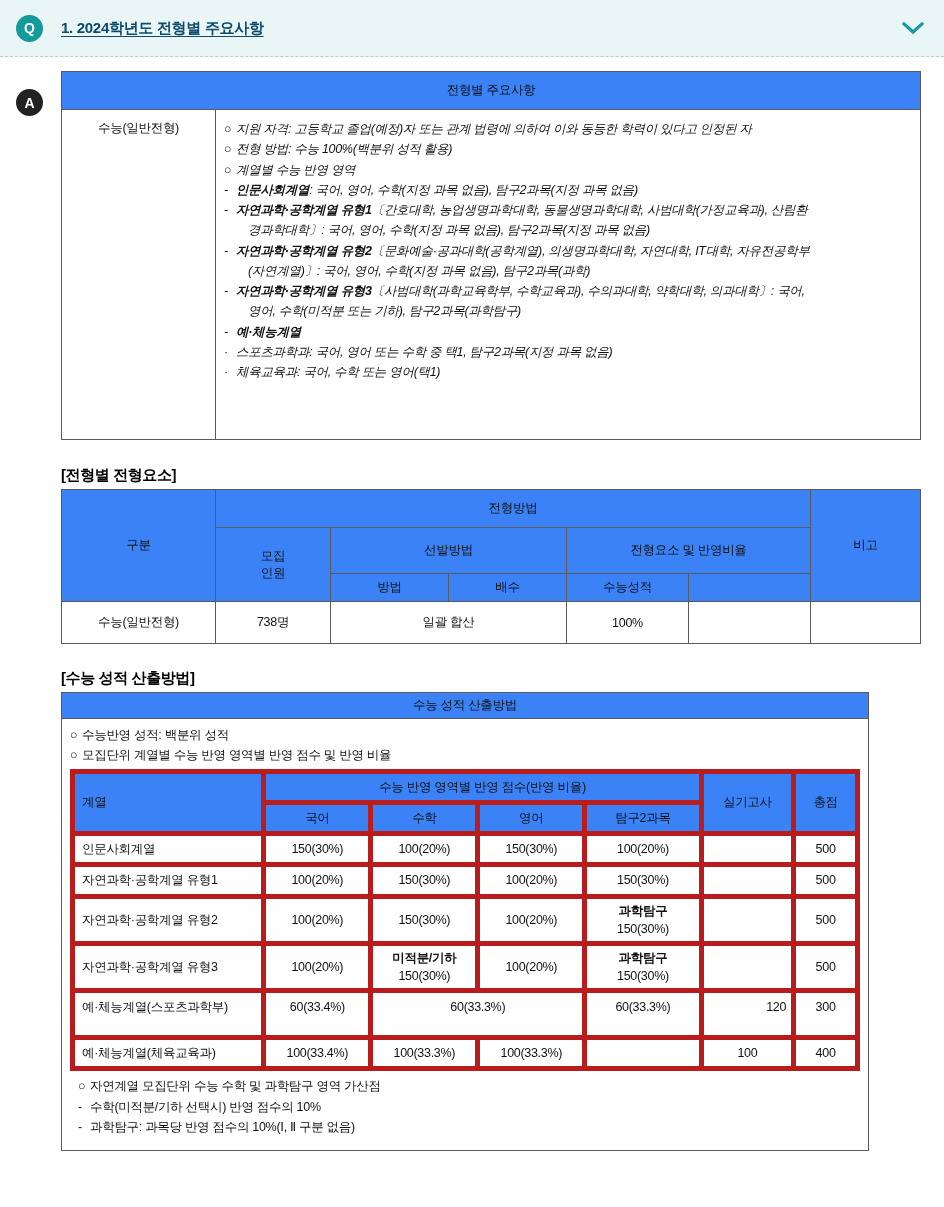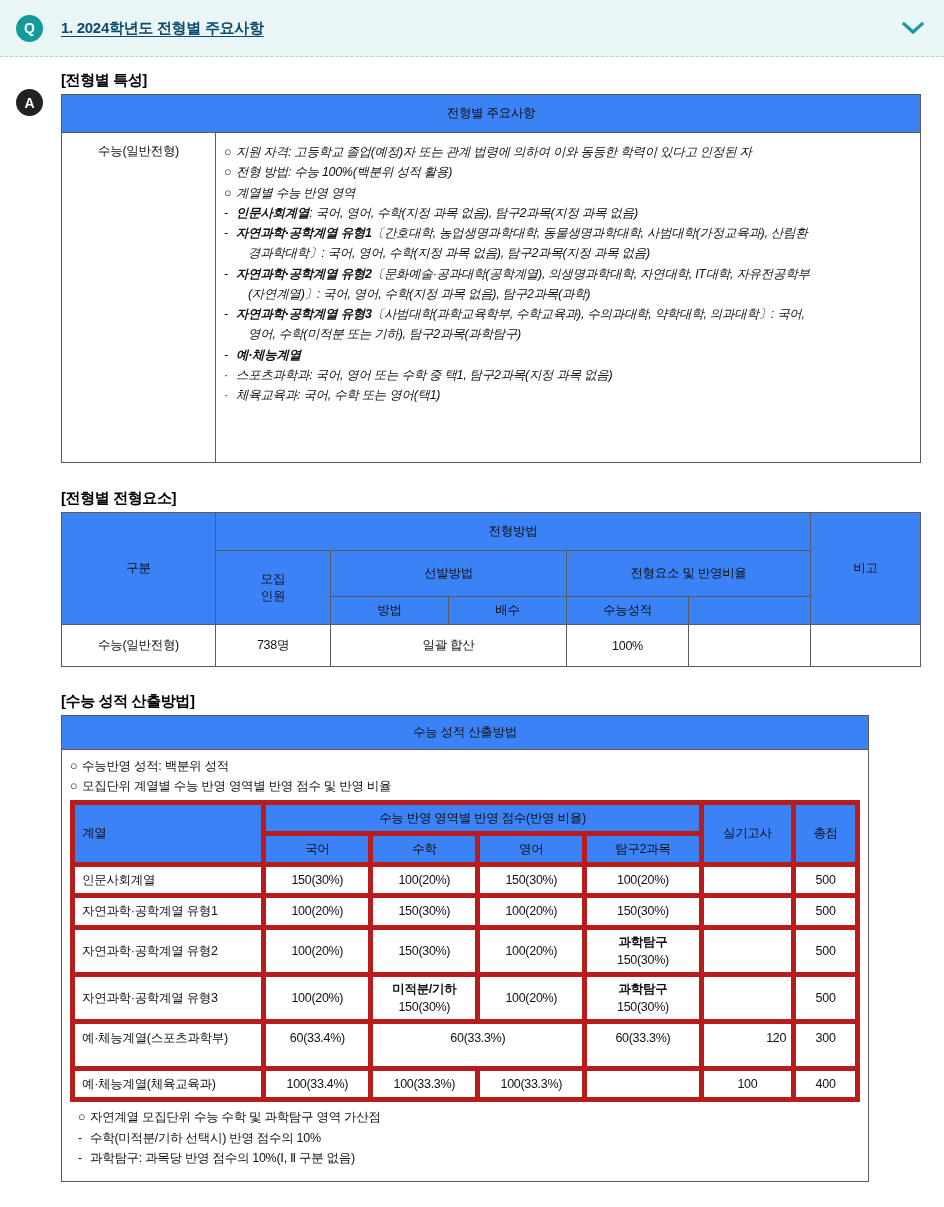--- a/index.html
+++ b/index.html
@@ -90,21 +90,21 @@
   .t2 { width: 860px; }
   .t2 td { height: 24px; }
   .t2 .r1 { height: 38px; }
   .t2 .r2 { height: 46px; }
   .t2 .r3 { height: 28px; margin-left: 20px; }
   .t2 .r4 { height: 42px; }
 
   
   .t3 { width: 808px; }
   .t3 > tbody > tr > td { border: 1px solid #5a5a5a; }
-  .t3-head { height: 34px; }
+  .t3-head { height: 26px; }
   .t3-note { padding: 6px 8px; line-height: 1.62; }
   .inner {
     border-collapse: collapse;
     width: 100%;
     margin-top: 3px;
     font-size: 12.5px;
   }
   .inner td { border: 5px solid #b91c1c; padding: 3px 5px; }
   .inner .h1 { height: 28px; }
   .inner .h2 { height: 26px; }
@@ -130,21 +130,20 @@
   </div>
 </div>
 
 <div class="answer-wrap">
   <div class="answer-badge-col">
     <div class="badge badge-a">A</div>
   </div>
 
   <div class="answer-content">
 
-    <div class="sec-title">[전형별 특성]</div>
     <table class="t1">
       <tbody>
         <tr>
           <td class="hd t1-head" colspan="2">전형별 주요사항</td>
         </tr>
         <tr>
           <td class="t1-label">수능(일반전형)</td>
           <td class="t1-body">
             <div id="s1-lines">
                 <span class="li"><span class="mk">○</span><span>지원 자격: 고등학교 졸업(예정)자 또는 관계 법령에 의하여 이와 동등한 학력이 있다고 인정된 자</span></span>

